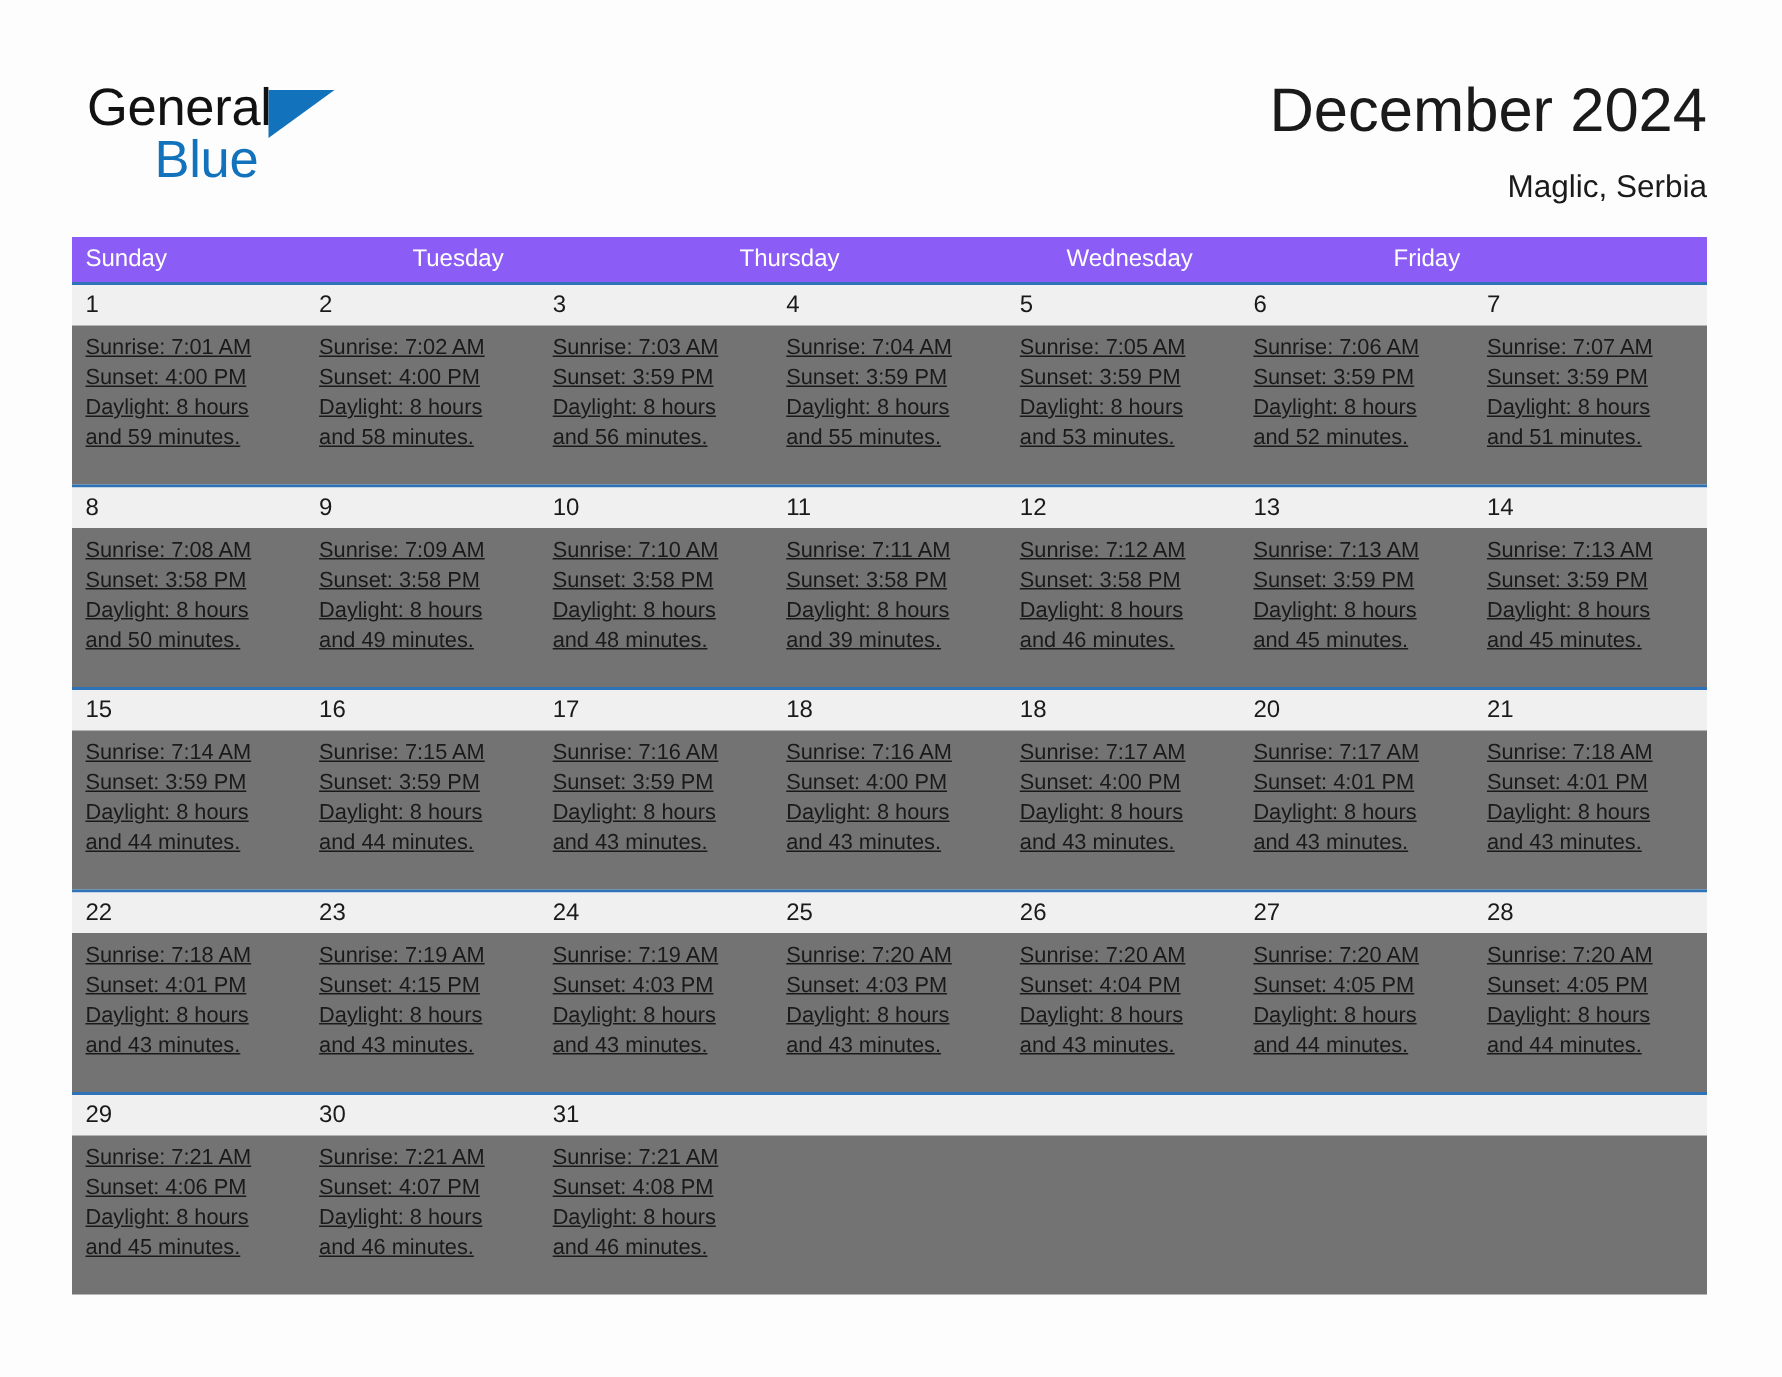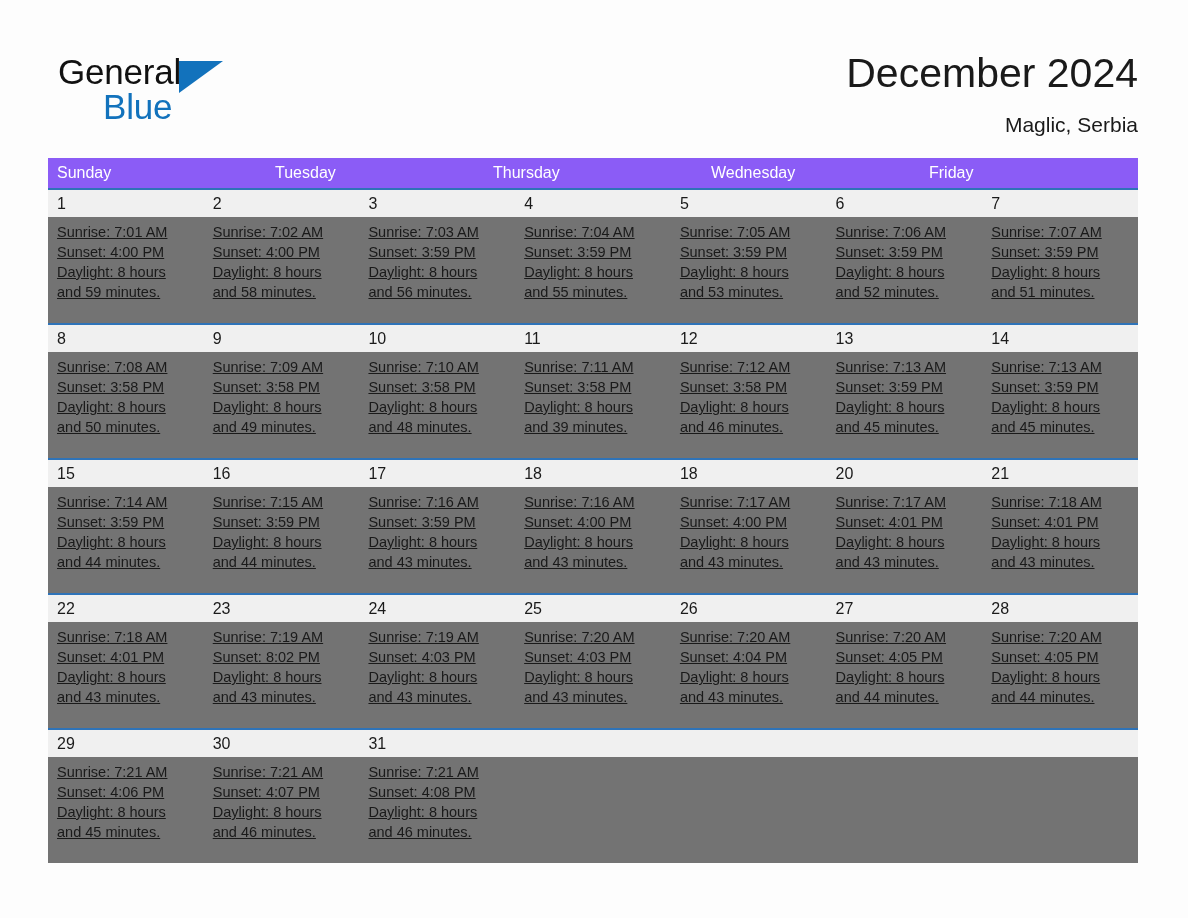--- a/index.html
+++ b/index.html
@@ -368,21 +368,21 @@
       </div>
       <div class="week-body">
         <div class="daydetail-cell">
           <div class="line">Sunrise: 7:18 AM</div>
           <div class="line">Sunset: 4:01 PM</div>
           <div class="line">Daylight: 8 hours</div>
           <div class="line">and 43 minutes.</div>
         </div>
         <div class="daydetail-cell">
           <div class="line">Sunrise: 7:19 AM</div>
-          <div class="line">Sunset: 8:02 PM</div>
+          <div class="line">Sunset: 4:15 PM</div>
           <div class="line">Daylight: 8 hours</div>
           <div class="line">and 43 minutes.</div>
         </div>
         <div class="daydetail-cell">
           <div class="line">Sunrise: 7:19 AM</div>
           <div class="line">Sunset: 4:03 PM</div>
           <div class="line">Daylight: 8 hours</div>
           <div class="line">and 43 minutes.</div>
         </div>
         <div class="daydetail-cell">

